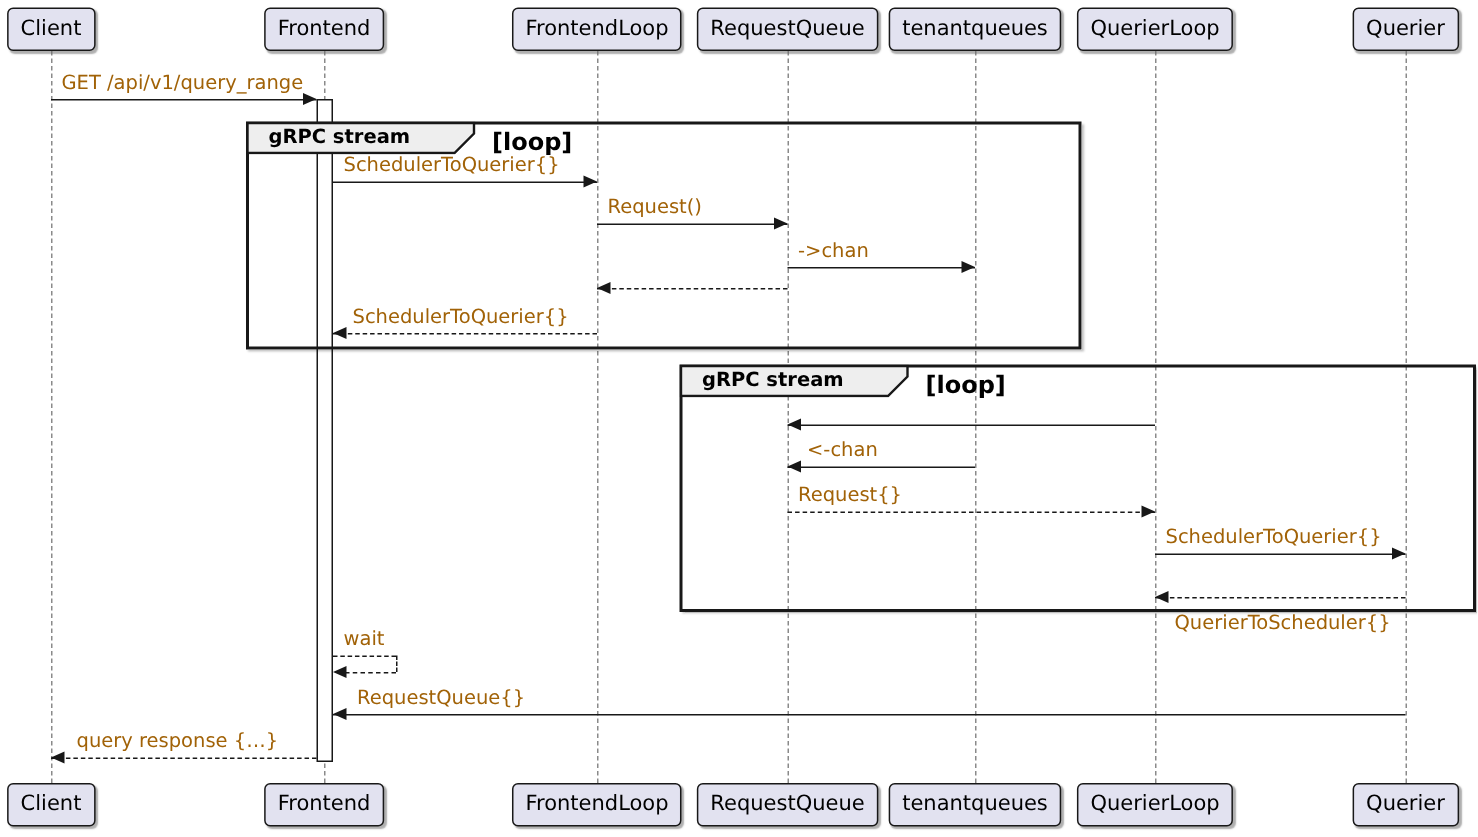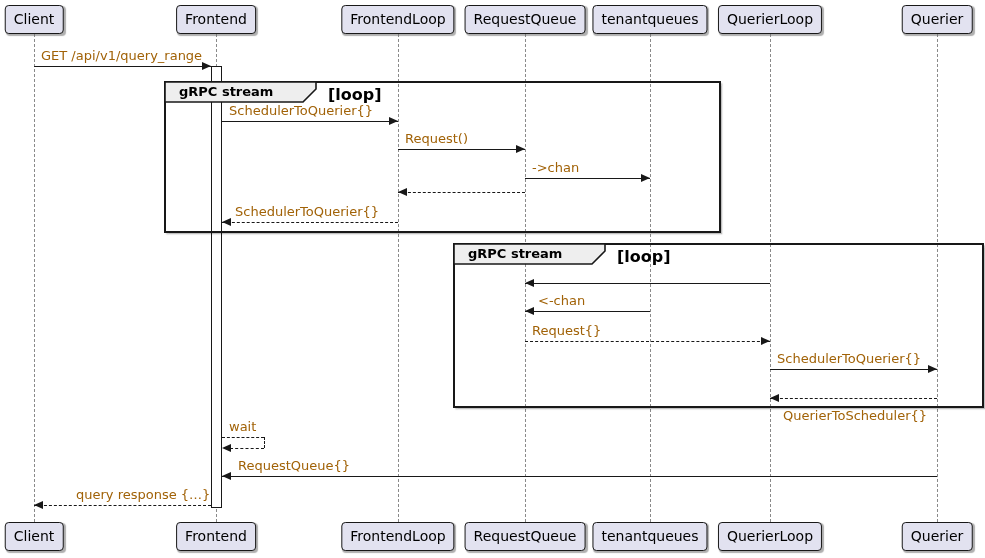--- a/index.html
+++ b/index.html
@@ -103,14 +103,14 @@
     <div class="msg-line dashed" style="left: 222px; top: 437px; width: 42px;"></div>
     <div class="msg-vline" style="left: 264px; top: 437px; height: 11px;"></div>
     <div class="msg-line dashed" style="left: 230px; top: 448px; width: 34px;"></div>
     <div class="arr l" style="left: 222px; top: 444px;"></div>
     <div class="msg-label" style="left: 229px; top: 419px;">wait</div>
     <div class="msg-line solid" style="left: 222px; top: 476px; width: 715px;"></div>
     <div class="arr l" style="left: 222px; top: 472px;"></div>
     <div class="msg-label" style="left: 238px; top: 458px;">RequestQueue{}</div>
     <div class="msg-line dashed" style="left: 34px; top: 505px; width: 177px;"></div>
     <div class="arr l" style="left: 34px; top: 501px;"></div>
-    <div class="msg-label" style="left: 51px; top: 487px; margin-left: 25px;">query response {…}</div>
+    <div class="msg-label" style="left: 51px; top: 487px;">query response {…}</div>
   </div>
 
 </body></html>

